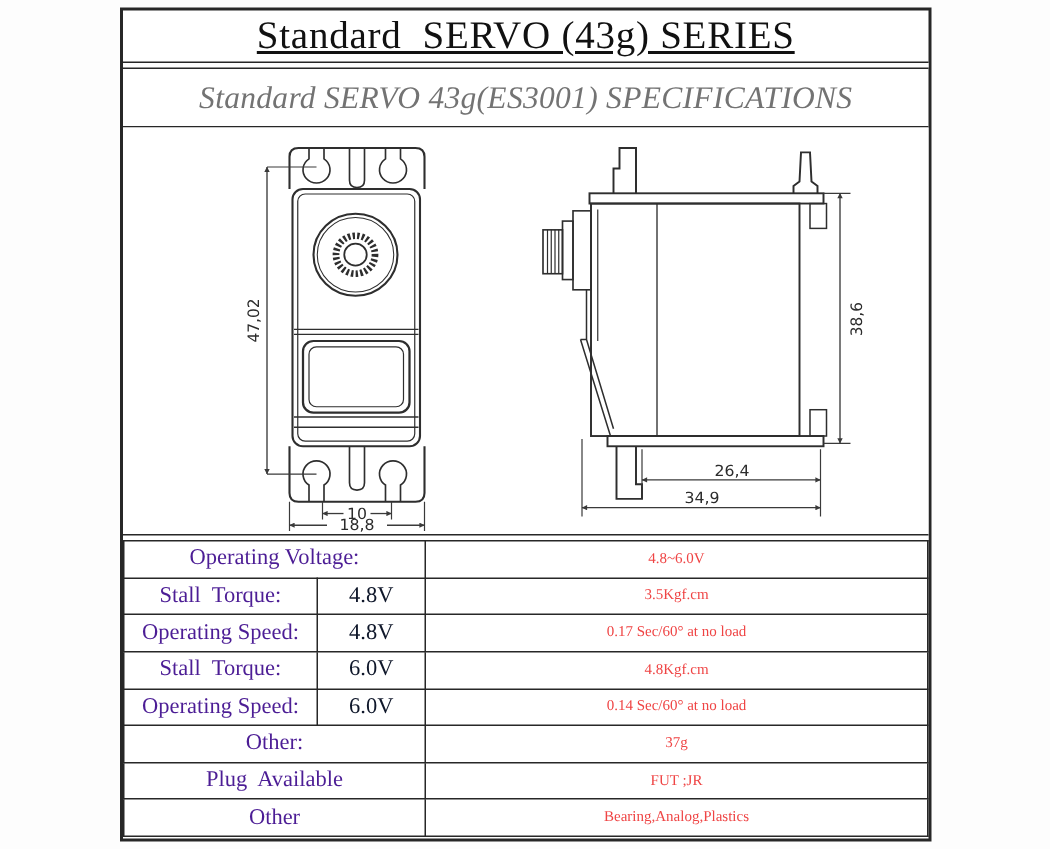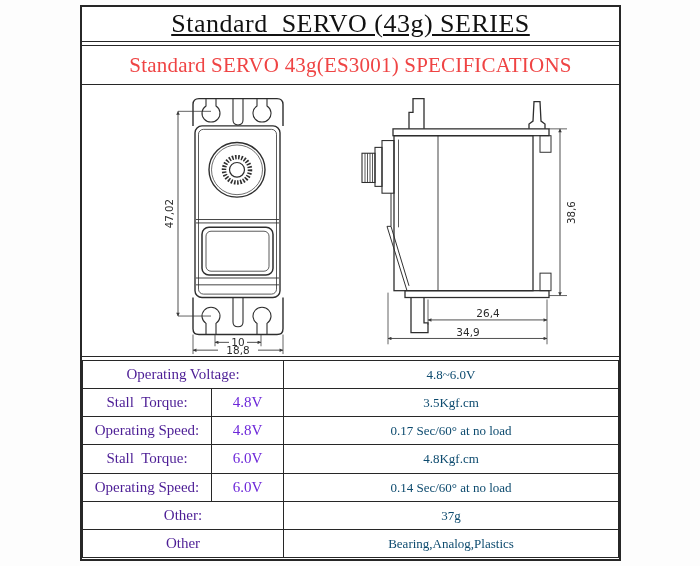--- a/index.html
+++ b/index.html
@@ -26,40 +26,40 @@
     letter-spacing:0.5px;
     line-height:1;
     padding:0 3px 1px 3px;
   }
   .gap { height:3px; background:#fff; }
   .subtitle-row {
     height:40px;
     border-top:1.8px solid #272727; border-bottom:1.8px solid #272727;
     display:flex; align-items:center; justify-content:center;
   }
-  .subtitle-text { font-size:21px; color:#ef4444; white-space:pre; letter-spacing:0.2px; }
+  .subtitle-text { font-size:21px; color:#737373; white-space:pre; letter-spacing:0.2px;font-style:italic; }
   .diagram-area {
     height:272px; border-bottom:1.8px solid #272727;
     position:relative; background:#fff;
   }
   .diagram-area svg { position:absolute; inset:0; width:100%; height:100%; }
   table.spec {
     width:100%; height:198px;
     border-collapse:collapse; table-layout:fixed;
   }
   table.spec td {
     border:1.7px solid #272727;
     text-align:center; vertical-align:middle;
     height:19.8px; padding:0 2px;
     white-space:pre; overflow:hidden;
     line-height:1;
   }
   td.lbl  { color:#4c1d95; font-size:15px; }
-  td.volt { color:#6d28d9; font-size:15px; }
-  td.val  { color:#0c4a6e; font-size:13px; }
+  td.volt { color:#0f172a; font-size:15px; }
+  td.val  { color:#ef4444; font-size:10px; }
 </style>
 </head>
 <body>
 
 <div class="sheet">
 
   <div class="title-row">
     <span class="title-text">Standard  SERVO (43g) SERIES</span>
   </div>
 
@@ -187,19 +187,23 @@
       <tr>
         <td class="lbl">Operating Speed:</td>
         <td class="volt">6.0V</td>
         <td class="val">0.14 Sec/60° at no load</td>
       </tr>
       <tr>
         <td class="lbl" colspan="2">Other:</td>
         <td class="val">37g</td>
       </tr>
       <tr>
+        <td class="lbl" colspan="2">Plug  Available</td>
+        <td class="val">FUT ;JR</td>
+      </tr>
+      <tr>
         <td class="lbl" colspan="2">Other</td>
         <td class="val">Bearing,Analog,Plastics</td>
       </tr>
     </tbody>
   </table>
 
 </div>
 
 </body></html>

